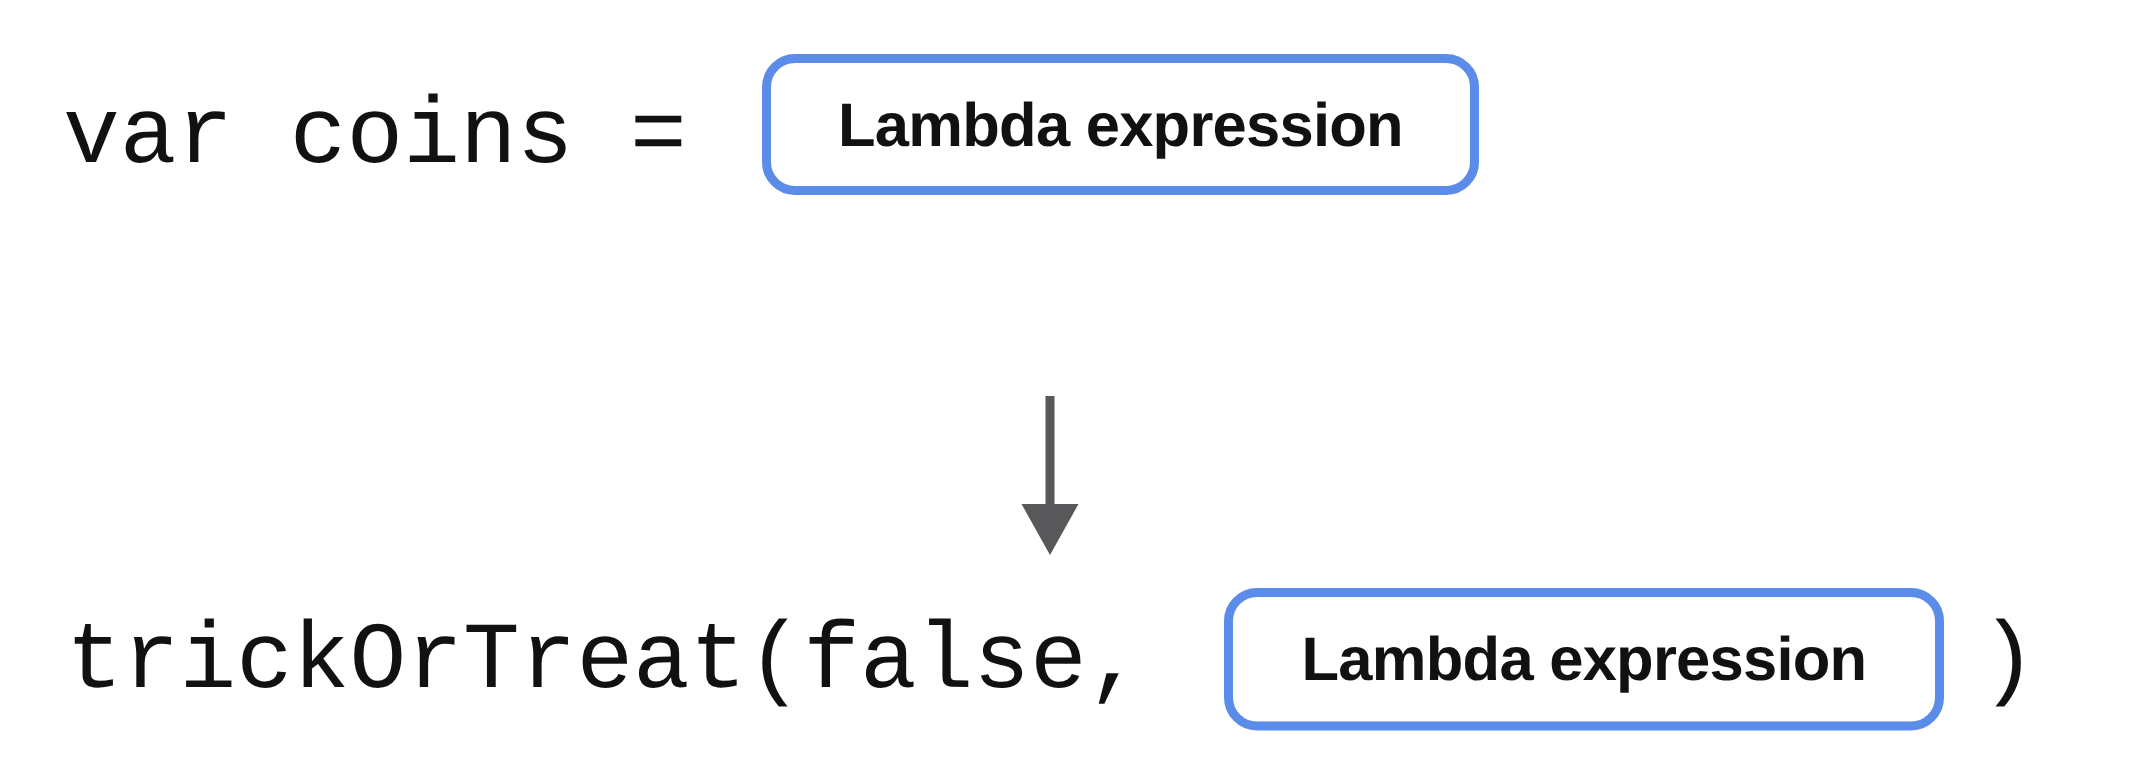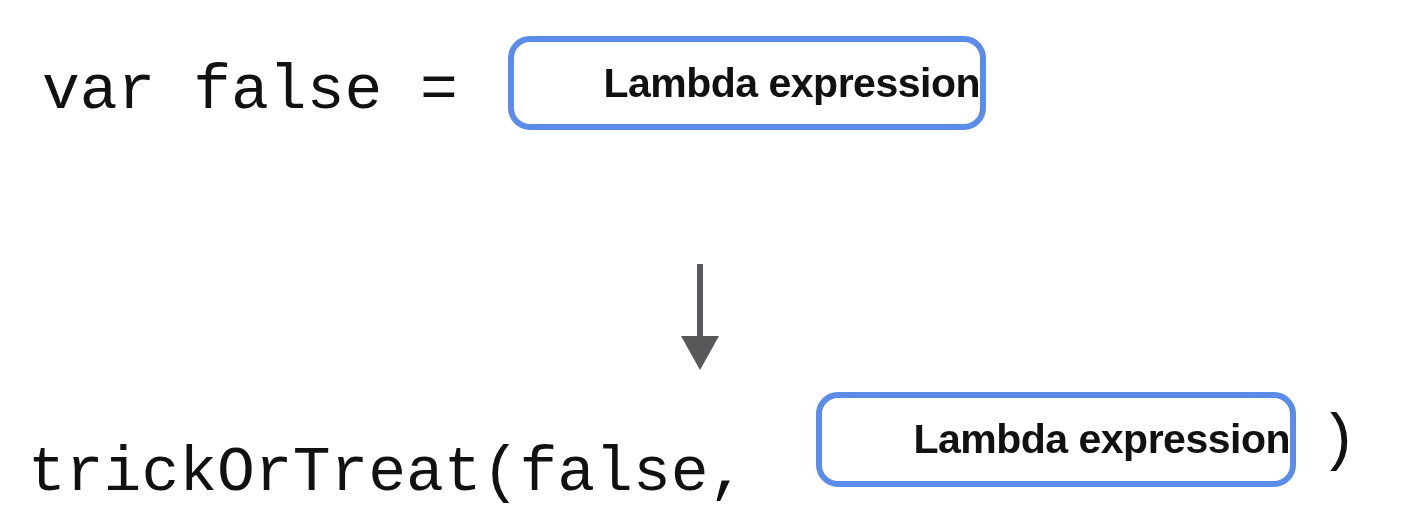--- a/index.html
+++ b/index.html
@@ -20,27 +20,27 @@
     position: absolute;
     font-family: "Liberation Mono", "DejaVu Sans Mono", monospace;
     font-size: 63px;
     font-weight: 400;
     line-height: 1;
     color: var(--code-text);
     white-space: pre;
   }
   .code-line-1 { left: 42px; top: 60px; }
   .code-line-2 { left: 42px; top: 180px; }
-  .code-line-3 { left: 28px; top: 410px; margin-top: 32px; }
+  .code-line-3 { left: 44px; top: 410px; }
   .code-close-paren { left: 1320px; top: 410px; }
   .lambda-box {
     position: absolute;
     display: flex;
     align-items: center;
-    justify-content: flex-end;
+    justify-content: center;
     border: 6px solid var(--box-border);
     border-radius: 22px;
     background: var(--bg);
   }
   .lambda-box-1 { left: 508px; top: 36px; width: 478px; height: 94px; }
   .lambda-box-2 { left: 816px; top: 392px; width: 480px; height: 95px; }
   .lambda-label {
     font-family: "Liberation Sans", "DejaVu Sans", sans-serif;
     font-size: 41px;
     font-weight: 700;
@@ -55,21 +55,21 @@
     width: 64px;
     height: 112px;
     color: var(--arrow);
   }
 </style>
 </head>
 <body>
 
 <div class="stage">
 
-  <div class="code code-line-1">var false = </div>
+  <div class="code code-line-1">var coins = </div>
 
   <div class="lambda-box lambda-box-1">
     <span class="lambda-label">Lambda expression</span>
   </div>
 
 
   <svg class="down-arrow" viewBox="0 0 64 112" aria-hidden="true">
     <line x1="32" y1="4" x2="32" y2="80" stroke="currentColor" stroke-width="6"></line>
     <polygon points="13,76 51,76 32,110" fill="currentColor"></polygon>
   </svg>

